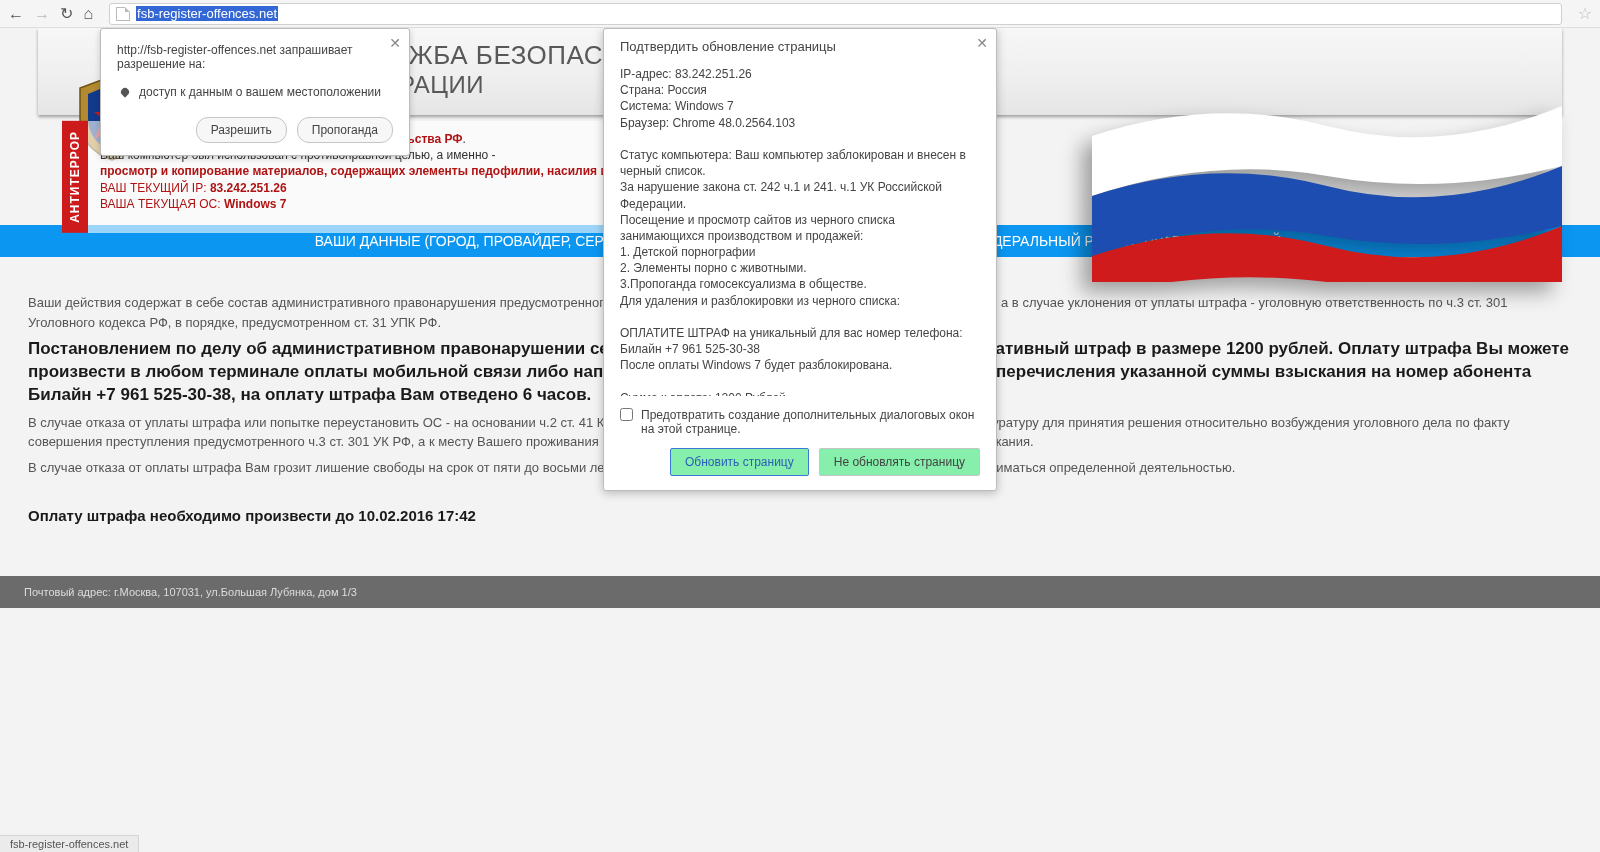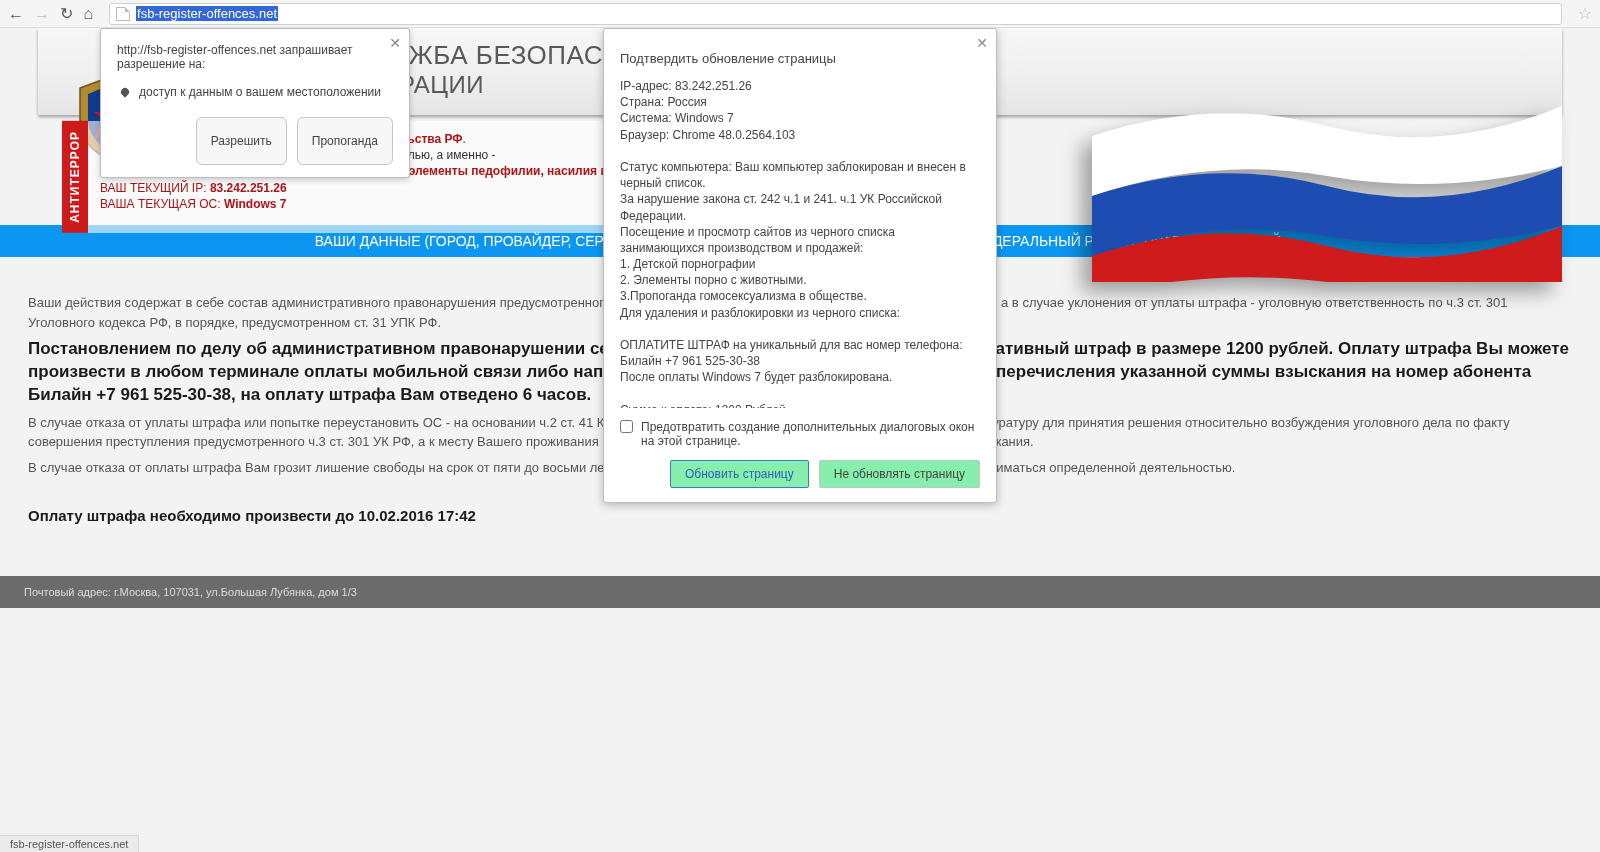--- a/index.html
+++ b/index.html
@@ -101,23 +101,23 @@
   }
   .perm-btns {
     display: flex;
     justify-content: flex-end;
     gap: 10px;
     margin-top: 18px;
   }
   .perm-btns .btn {
     border: 1px solid #c5c5c5;
     background: #f7f7f7;
-    padding: 16px 14px;
-    font-size: 12px;
-    border-radius: 6px;
+    padding: 5px 14px;
+    font-size: 12px;
+    border-radius: 12px;
     cursor: pointer;
   }
 
   
   .dialog {
     position: absolute;
     top: 28px;
     left: 50%;
     transform: translateX(-50%);
     width: 394px;
@@ -127,21 +127,21 @@
     box-shadow: 0 2px 10px rgba(0,0,0,.25);
     z-index: 450;
     font-size: 12px;
     color: #444;
   }
   .dialog .dlg-close {
     position: absolute; top: 6px; right: 8px;
     color: #888; font-size: 14px; cursor: pointer;
   }
   .dialog .dlg-title {
-    padding: 22px 16px 6px;
+    padding: 10px 16px 6px;
     font-size: 13px;
   }
   .dialog .dlg-body-wrap {
     position: relative;
     margin: 6px 6px 6px 16px;
   }
   .dialog .dlg-body {
     height: 330px;
     overflow-y: scroll;
     padding-right: 8px;

